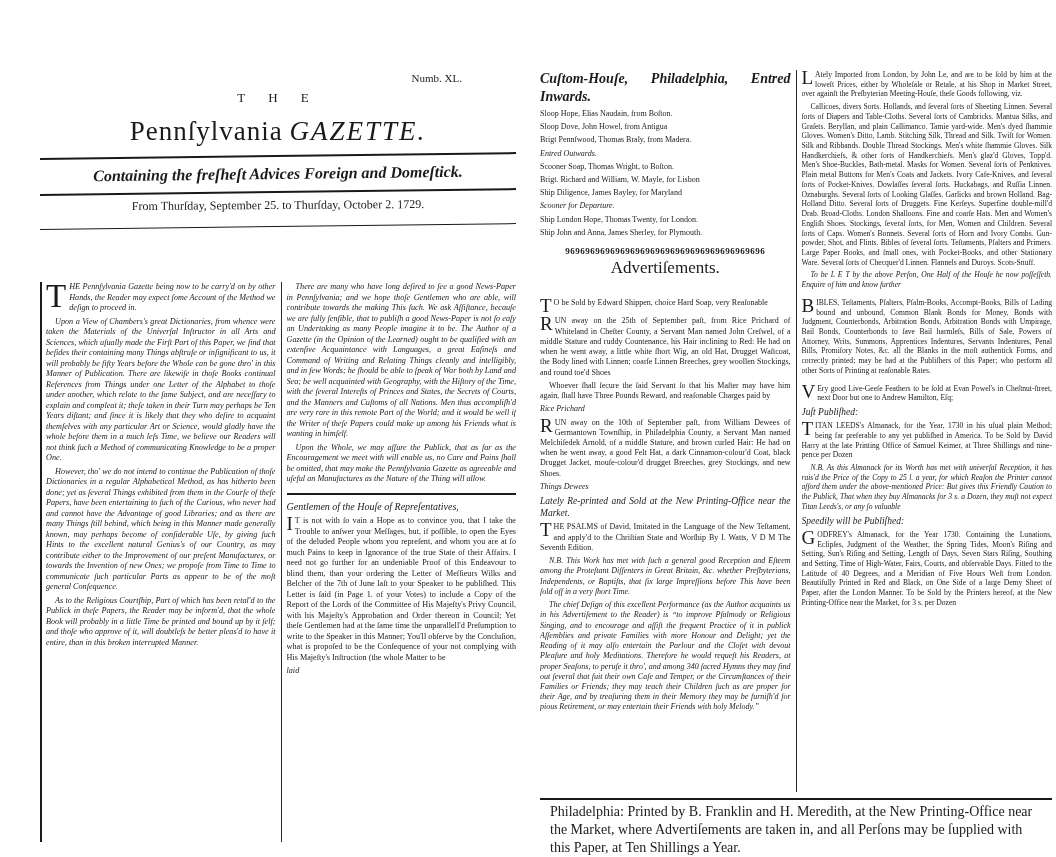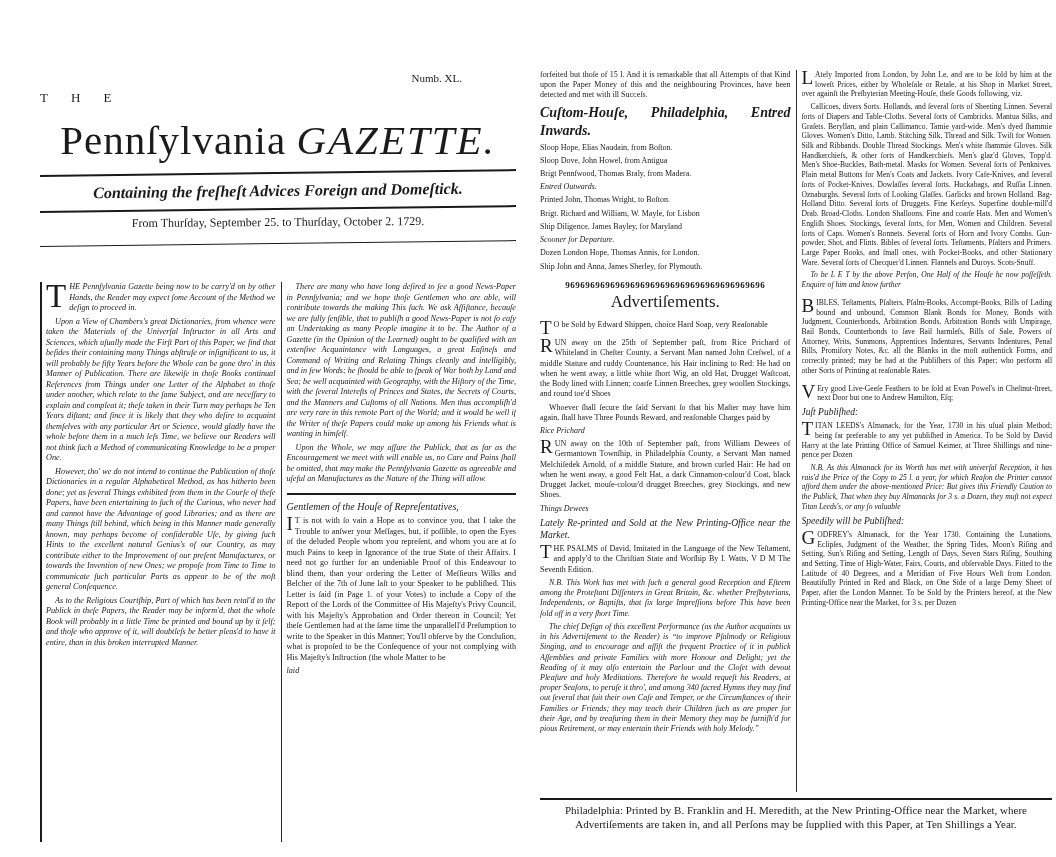--- a/index.html
+++ b/index.html
@@ -5,22 +5,22 @@
   html,body{margin:0;padding:0;background:#ffffff;}
   .canvas{position:relative;width:1056px;height:857px;background:#ffffff;overflow:hidden;
           font-family:"Liberation Serif","DejaVu Serif",serif;color:#1b1b1b;}
   .page{position:absolute;top:62px;height:785px;background:#fff;}
   .p1{left:40px;width:476px;}
   .p2{left:540px;width:512px;}
 
   
   .numb{position:absolute;top:10px;right:54px;font-size:11px;}
   .mast{padding-top:6px;height:220px;box-sizing:border-box;}
-  .the{text-align:left;font-size:13px;letter-spacing:10px;margin-top:22px;}
-  .title{text-align:center;font-size:41px;margin-top:10px;white-space:nowrap;}
+  .the{text-align:center;font-size:13px;letter-spacing:10px;margin-top:22px;}
+  .title{text-align:center;font-size:27px;margin-top:10px;white-space:nowrap;}
   .title .rom{letter-spacing:1px;}
   .title .ital{font-style:italic;letter-spacing:2px;}
   .mrule{height:0;border-top:2px solid #191919;margin:8px 0 0 0;transform:rotate(-0.7deg);}
   .mrule.thin{border-top-width:1px;}
   .subtitle{text-align:center;font-style:italic;font-weight:bold;font-size:16px;margin-top:8px;transform:rotate(-0.7deg);}
   .dateline{text-align:center;font-size:12px;padding:5px 0;transform:rotate(-0.4deg);}
 
   
   .cols{display:flex;align-items:stretch;}
   .p1 .cols{height:560px;border-left:2px solid #1c1c1c;padding-left:4px;overflow:hidden;}
@@ -41,27 +41,27 @@
   .noticerule{border-top:2px solid #1c1c1c;margin:8px 0 6px 0;}
   .notice-head{font-size:10.5px;text-align:left;line-height:1.35;margin-bottom:6px;}
   .salutation{font-style:italic;font-size:10px;margin-bottom:2px;}
   .catchword{text-align:right;font-style:italic;margin-top:1px;}
 
   .ch{text-align:center;font-style:italic;font-size:9.5px;margin:5px 0 3px 0;}
   .customs-head{text-align:center;font-style:italic;font-weight:bold;font-size:14px;margin:6px 0 3px 0;}
   .ship{margin:0;line-height:1.25;text-align:left;}
   .ship-sub{text-align:center;font-style:italic;margin:1px 0;}
   .ornament{text-align:center;font-weight:bold;letter-spacing:0.5px;font-size:9px;margin:8px 0 2px 0;overflow:hidden;white-space:nowrap;}
-  .adv-head{text-align:center;font-size:17px;margin:2px 0 8px 0;}
+  .adv-head{text-align:center;font-size:17px;margin:2px 0 20px 0;}
   .sig{text-align:right;font-style:italic;margin:0 6px 6px 0;}
   .nb{font-style:italic;}
   .gap{height:5px;}
 
   .imprint-wrap{border-top:2px solid #191919;margin-top:6px;padding-top:3px;}
-  .imprint{text-align:center;font-size:11px;line-height:1.3;padding:0 10px;}
+  .imprint{text-align:left;font-size:14px;line-height:1.3;padding:0 10px;}
 </style>
 </head>
 <body>
 
 <div class="canvas">
 
   <div class="page p1">
     <div class="numb">Numb. XL.</div>
     <div class="mast">
       <div class="the">T H E</div>
@@ -91,31 +91,30 @@
         <p class="salutation">Gentlemen of the Houſe of Repreſentatives,</p>
         <p><span class="cap">I</span><span>T is not with ſo vain a Hope as to convince you, that I take the Trouble to anſwer your Meſſages, but, if poſſible, to open the Eyes of the deluded People whom you repreſent, and whom you are at ſo much Pains to keep in Ignorance of the true State of their Affairs. I need not go further for an undeniable Proof of this Endeavour to blind them, than your ordering the Letter of Meſſieurs Wilks and Belcher of the 7th of June laſt to your Speaker to be publiſhed. This Letter is ſaid (in Page 1. of your Votes) to include a Copy of the Report of the Lords of the Committee of His Majeſty's Privy Council, with his Majeſty's Approbation and Order thereon in Council; Yet theſe Gentlemen had at the ſame time the unparallell'd Preſumption to write to the Speaker in this Manner; You'll obſerve by the Concluſion, what is propoſed to be the Conſequence of your not complying with His Majeſty's Inſtruction (the whole Matter to be</span></p>
         <p class="catchword">laid</p>
       </div>
     </div>
   </div>
 
   <div class="page p2">
     <div class="cols">
       <div class="col c3">
-        <p>forfeited but thoſe of 15 l. And it is remarkable that all Attempts of that Kind upon the Paper Money of this and the neighbouring Provinces, have been detected and met with ill Succeſs.</p>
         <p class="customs-head">Cuſtom-Houſe, Philadelphia, Entred Inwards.</p>
         <p class="ship">Sloop Hope, Elias Naudain, from Boſton.</p>
         <p class="ship">Sloop Dove, John Howel, from Antigua</p>
         <p class="ship">Brigt Pennſwood, Thomas Braly, from Madera.</p>
         <p class="ship-sub">Entred Outwards.</p>
-        <p class="ship">Printed John, Thomas Wright, to Boſton.</p>
+        <p class="ship">Scooner Soap, Thomas Wright, to Boſton.</p>
         <p class="ship">Brigt. Richard and William, W. Mayle, for Lisbon</p>
         <p class="ship">Ship Diligence, James Bayley, for Maryland</p>
         <p class="ship-sub">Scooner for Departure.</p>
-        <p class="ship">Dozen London Hope, Thomas Annis, for London.</p>
+        <p class="ship">Ship London Hope, Thomas Twenty, for London.</p>
         <p class="ship">Ship John and Anna, James Sherley, for Plymouth.</p>
         <div class="ornament">9696969696969696969696969696969696969696</div>
         <div class="adv-head">Advertiſements.</div>
         <p><span class="cap">T</span><span>O be Sold by Edward Shippen, choice Hard Soap, very Reaſonable</span></p>
         <div class="gap"></div>
         <p><span class="cap">R</span><span>UN away on the 25th of September paſt, from Rice Prichard of Whiteland in Cheſter County, a Servant Man named John Creſwel, of a middle Stature and ruddy Countenance, his Hair inclining to Red: He had on when he went away, a little white ſhort Wig, an old Hat, Drugget Waſtcoat, the Body lined with Linnen; coarſe Linnen Breeches, grey woollen Stockings, and round toe'd Shoes</span></p>
         <p class="ind">Whoever ſhall ſecure the ſaid Servant ſo that his Maſter may have him again, ſhall have Three Pounds Reward, and reaſonable Charges paid by</p>
         <p class="sig">Rice Prichard</p>
         <p><span class="cap">R</span><span>UN away on the 10th of September paſt, from William Dewees of Germantown Townſhip, in Philadelphia County, a Servant Man named Melchiſedek Arnold, of a middle Stature, and brown curled Hair: He had on when he went away, a good Felt Hat, a dark Cinnamon-colour'd Coat, black Drugget Jacket, mouſe-colour'd drugget Breeches, grey Stockings, and new Shoes.</span></p>
         <p class="sig">Things Dewees</p>

